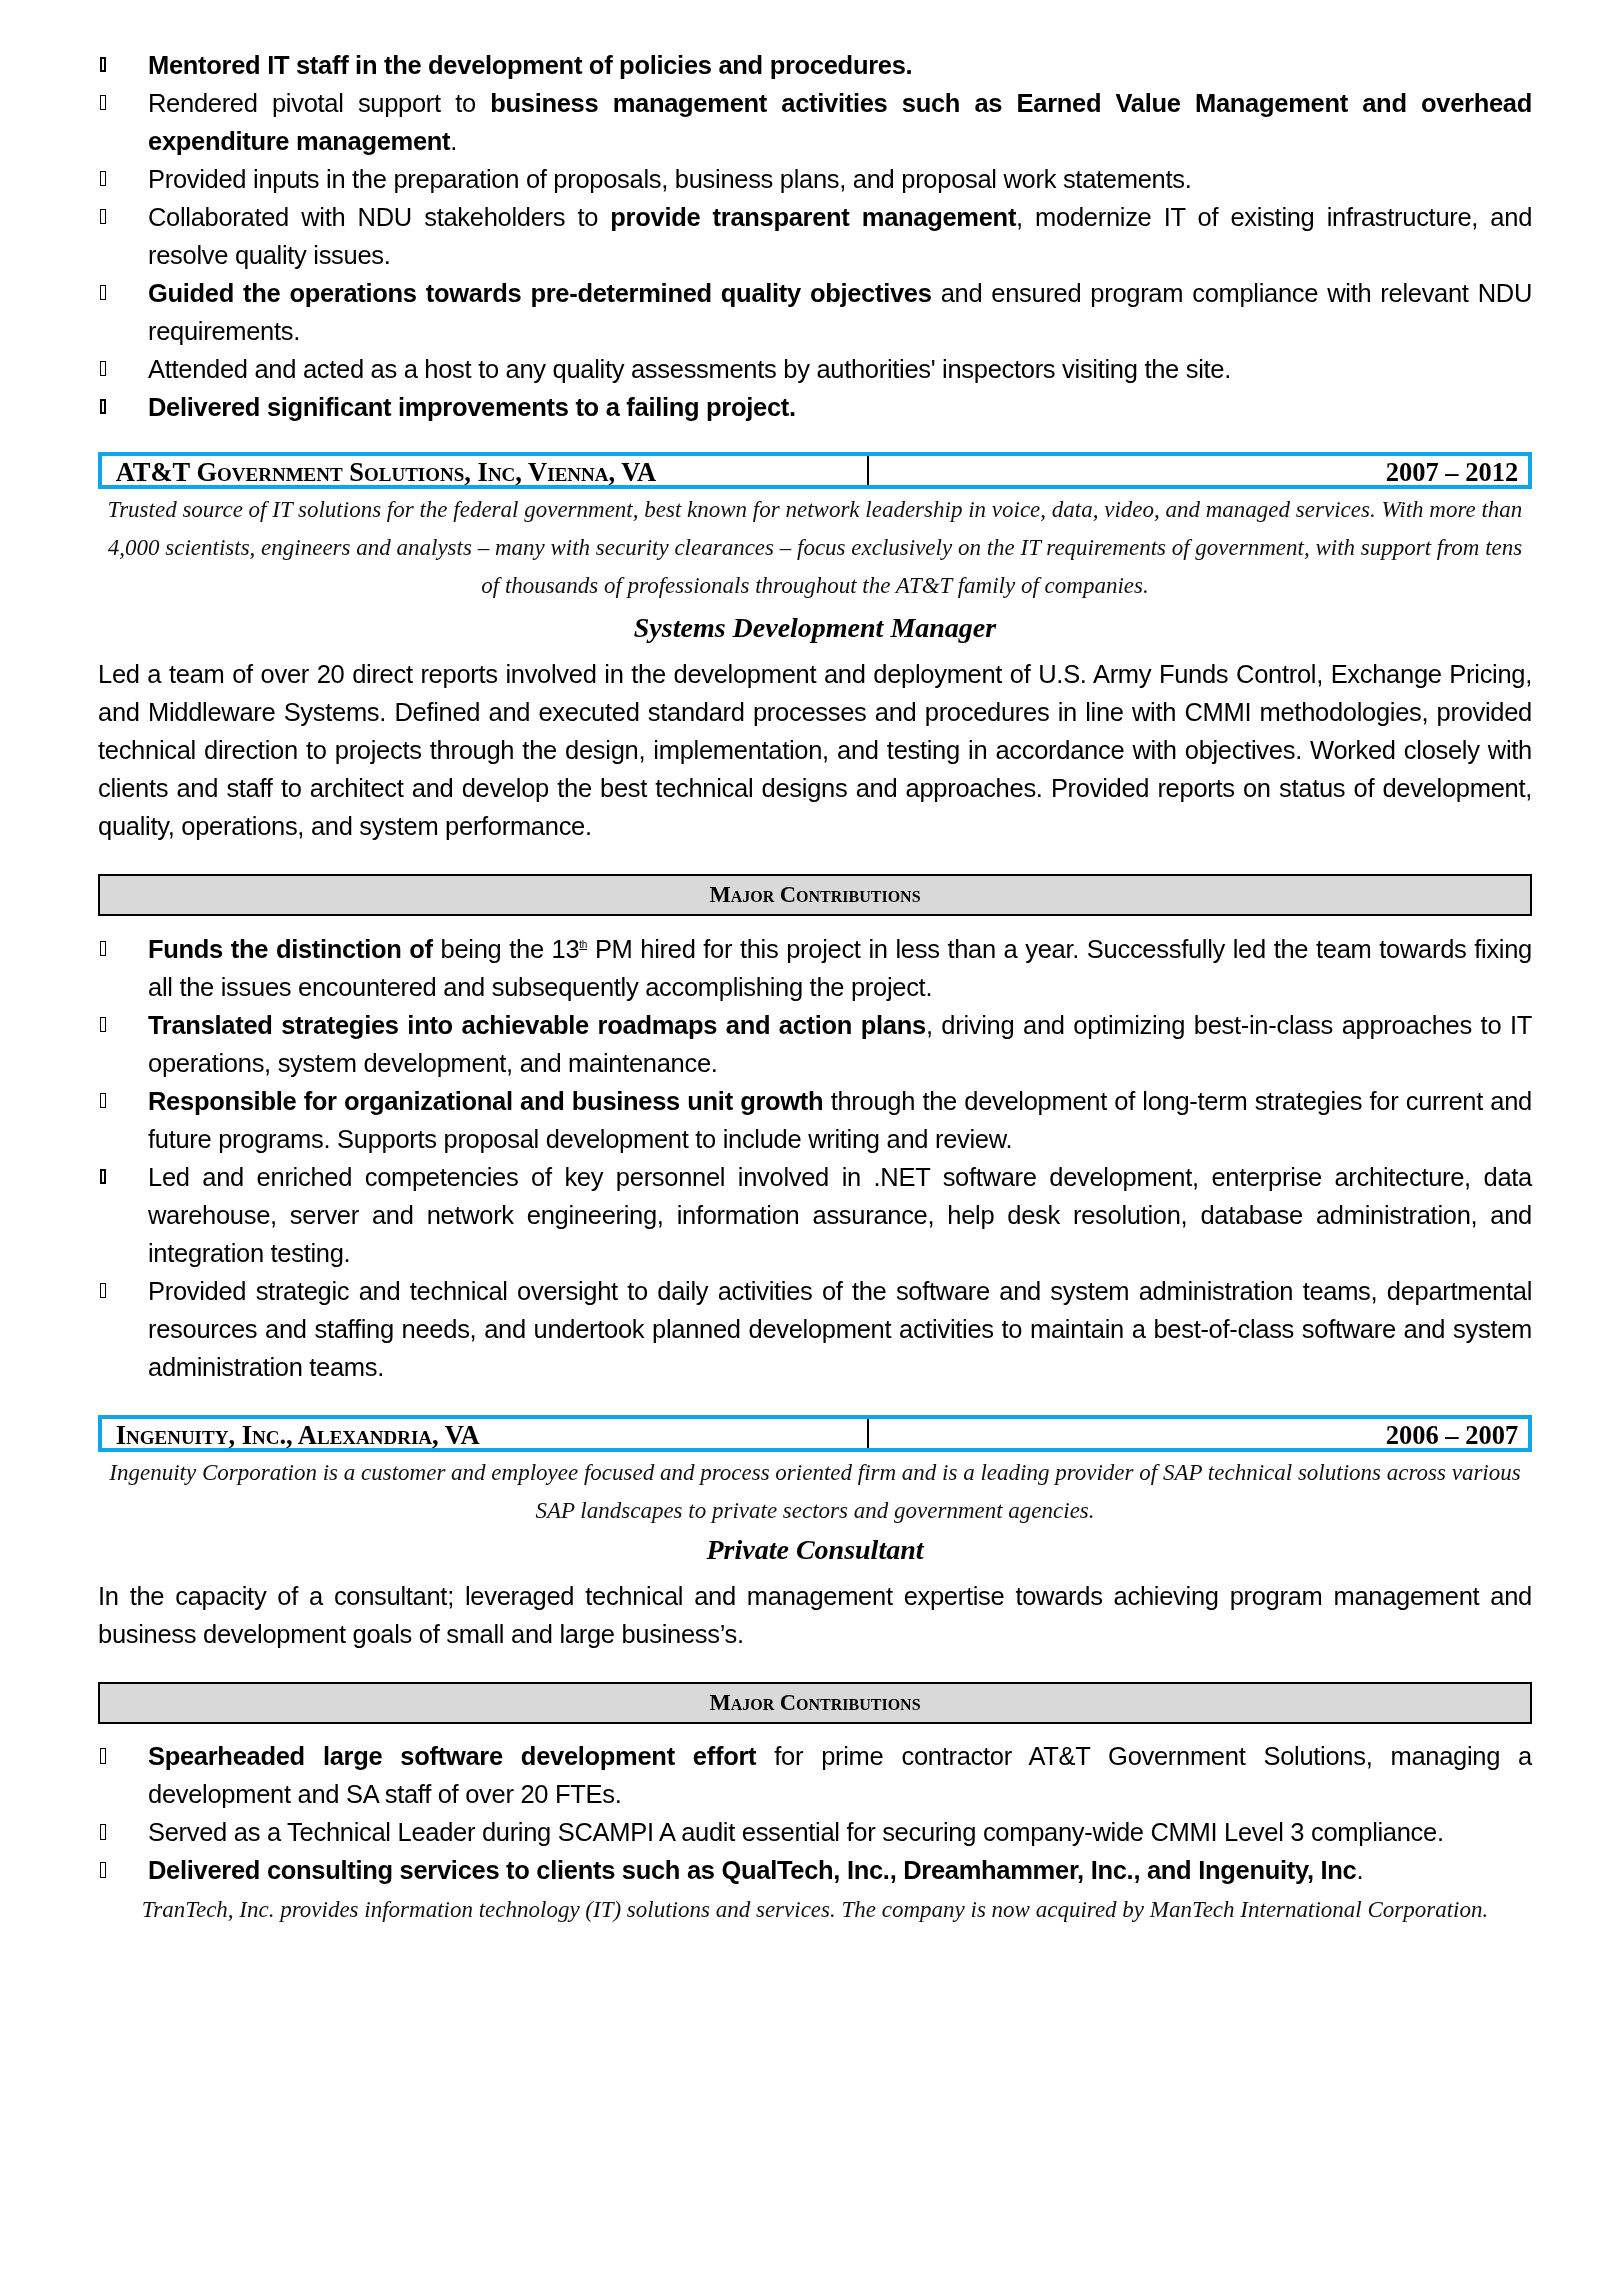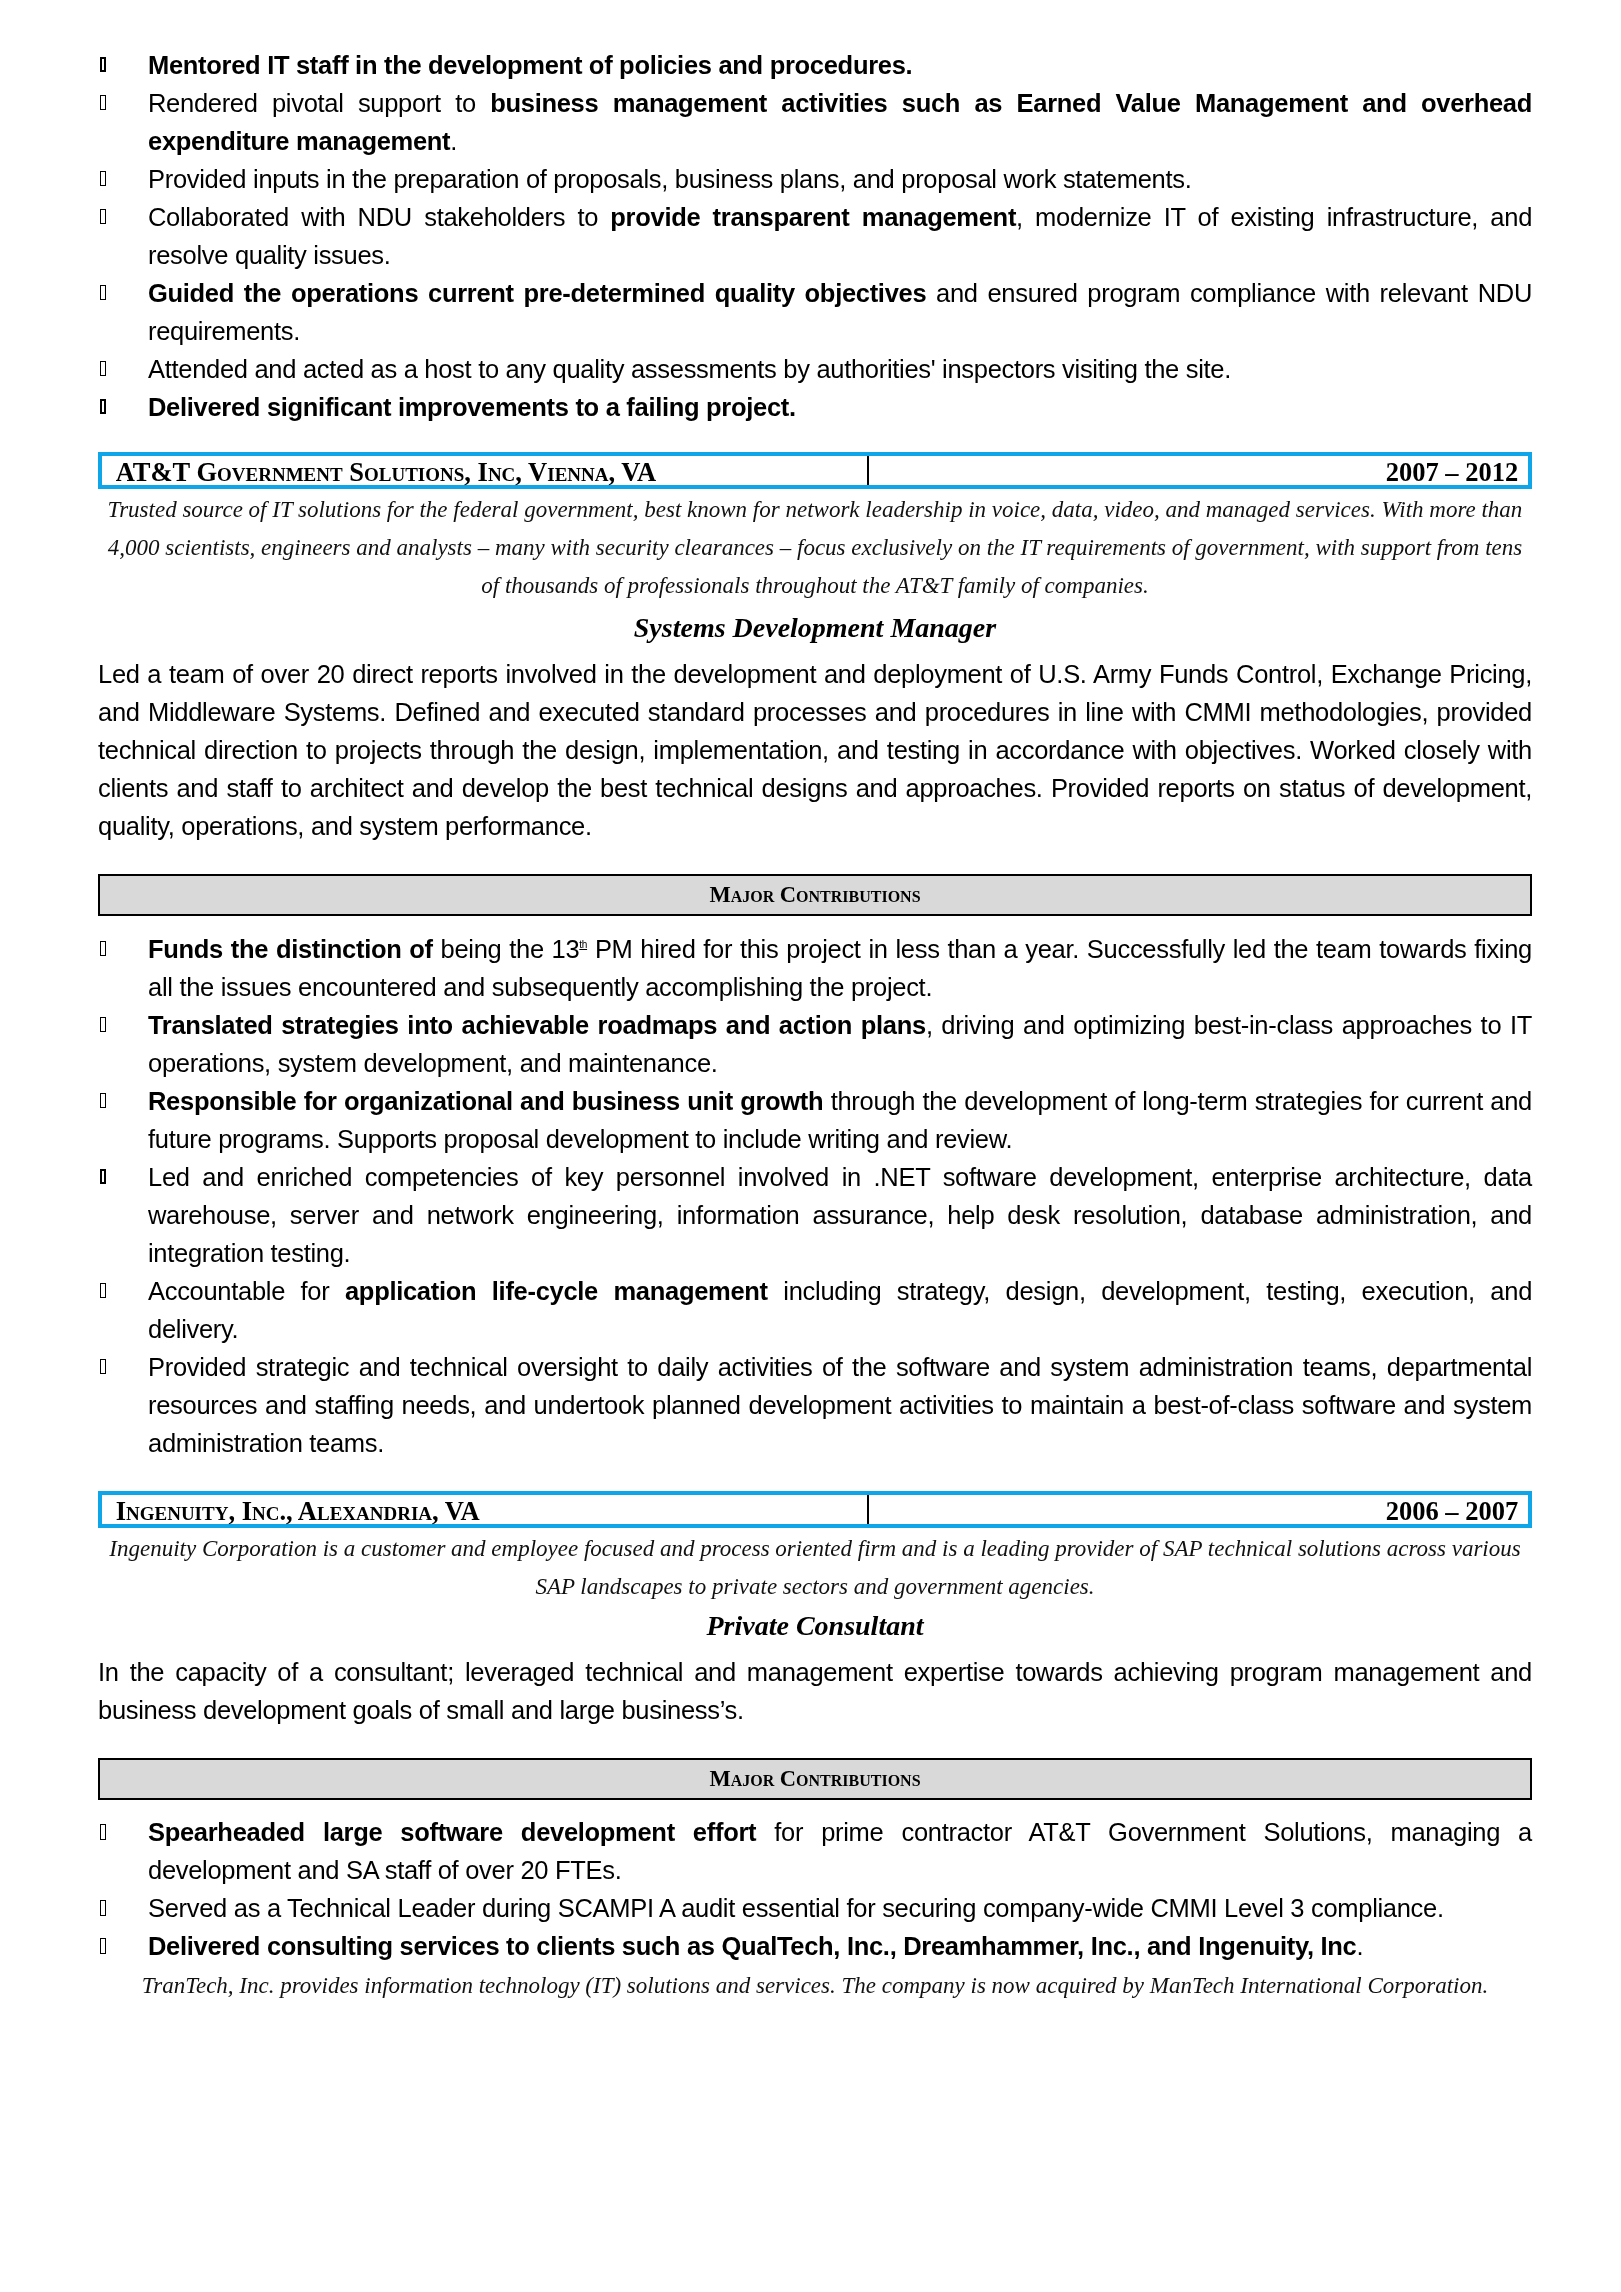--- a/index.html
+++ b/index.html
@@ -22,40 +22,39 @@
 </head>
 <body>
 
 <div class="page">
 
   <ul class="bullets sans" id="top-bullets" style="margin-top:46px;">
       <li><span class="bullet-box heavy"></span><b>Mentored IT staff in the development of policies and procedures.</b></li>
       <li><span class="bullet-box"></span><span>Rendered pivotal support to </span><b>business management activities such as Earned Value Management and overhead expenditure management</b><span>.</span></li>
       <li><span class="bullet-box"></span><span>Provided inputs in the preparation of proposals, business plans, and proposal work statements.</span></li>
       <li><span class="bullet-box"></span><span>Collaborated with NDU stakeholders to </span><b>provide transparent management</b><span>, modernize IT of existing infrastructure, and resolve quality issues.</span></li>
-      <li><span class="bullet-box"></span><b>Guided the operations current pre-determined quality objectives</b><span> and ensured program compliance with relevant NDU requirements.</span></li>
+      <li><span class="bullet-box"></span><b>Guided the operations towards pre-determined quality objectives</b><span> and ensured program compliance with relevant NDU requirements.</span></li>
       <li><span class="bullet-box"></span><span>Attended and acted as a host to any quality assessments by authorities' inspectors visiting the site.</span></li>
       <li><span class="bullet-box heavy"></span><b>Delivered significant improvements to a failing project.</b></li>
     </ul>
 
   <div>
     <div class="company-table" style="margin-top:25.5px;">
       <div class="company-name">AT&amp;T Government Solutions, Inc, Vienna, VA</div>
       <div class="company-dates">2007 – 2012</div>
     </div>
     <div class="company-desc">Trusted source of IT solutions for the federal government, best known for network leadership in voice, data, video, and managed services. With more than 4,000 scientists, engineers and analysts – many with security clearances – focus exclusively on the IT requirements of government, with support from tens of thousands of professionals throughout the AT&amp;T family of companies.</div>
     <div class="role-title">Systems Development Manager</div>
     <div class="summary sans">Led a team of over 20 direct reports involved in the development and deployment of U.S. Army Funds Control, Exchange Pricing, and Middleware Systems. Defined and executed standard processes and procedures in line with CMMI methodologies, provided technical direction to projects through the design, implementation, and testing in accordance with objectives. Worked closely with clients and staff to architect and develop the best technical designs and approaches. Provided reports on status of development, quality, operations, and system performance.</div>
     <div class="section-bar">Major Contributions</div>
     <ul class="bullets sans job-bullets">
         <li><span class="bullet-box"></span><b>Funds the distinction of</b><span> being the 13</span><sup style="font-size: 10px; vertical-align: 9.8px; line-height: 0; text-decoration: underline;">th</sup><span> PM hired for this project in less than a year. Successfully led the team towards fixing all the issues encountered and subsequently accomplishing the project.</span></li>
         <li><span class="bullet-box"></span><b>Translated strategies into achievable roadmaps and action plans</b><span>, driving and optimizing best-in-class approaches to IT operations, system development, and maintenance.</span></li>
         <li><span class="bullet-box"></span><b>Responsible for organizational and business unit growth</b><span> through the development of long-term strategies for current and future programs. Supports proposal development to include writing and review.</span></li>
         <li><span class="bullet-box heavy"></span><span>Led and enriched competencies of key personnel involved in .NET software development, enterprise architecture, data warehouse, server and network engineering, information assurance, help desk resolution, database administration, and integration testing.</span></li>
-        <li><span class="bullet-box"></span><span>Accountable for </span><b>application life-cycle management</b><span> including strategy, design, development, testing, execution, and delivery.</span></li>
         <li><span class="bullet-box"></span><span>Provided strategic and technical oversight to daily activities of the software and system administration teams, departmental resources and staffing needs, and undertook planned development activities to maintain a best-of-class software and system administration teams.</span></li>
       </ul>
   </div>
 
   <div>
     <div class="company-table" style="margin-top:29px;">
       <div class="company-name">Ingenuity, Inc., Alexandria, VA</div>
       <div class="company-dates">2006 – 2007</div>
     </div>
     <div class="company-desc">Ingenuity Corporation is a customer and employee focused and process oriented firm and is a leading provider of SAP technical solutions across various SAP landscapes to private sectors and government agencies.</div>

